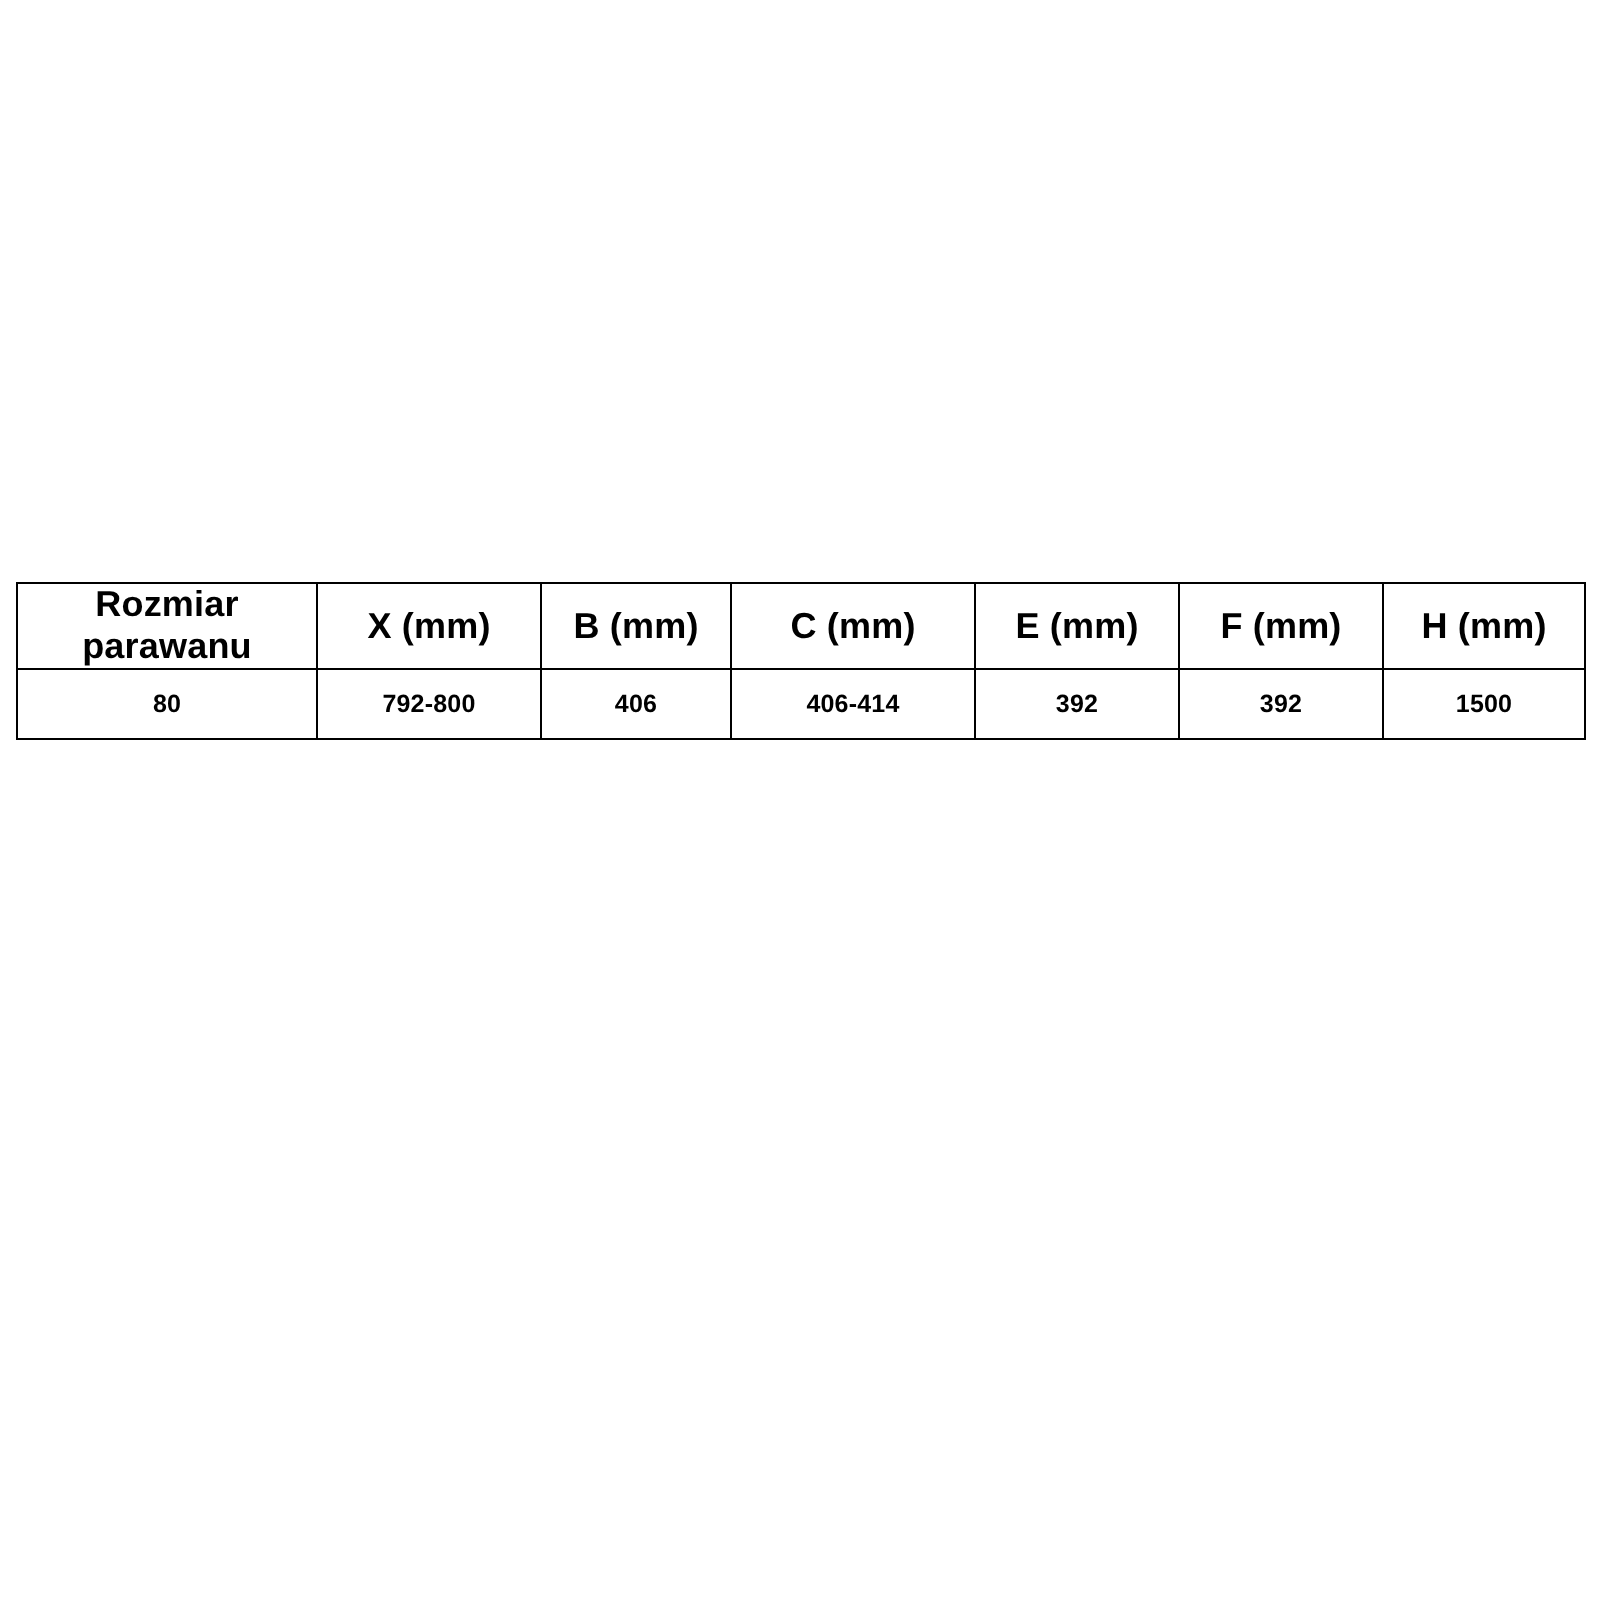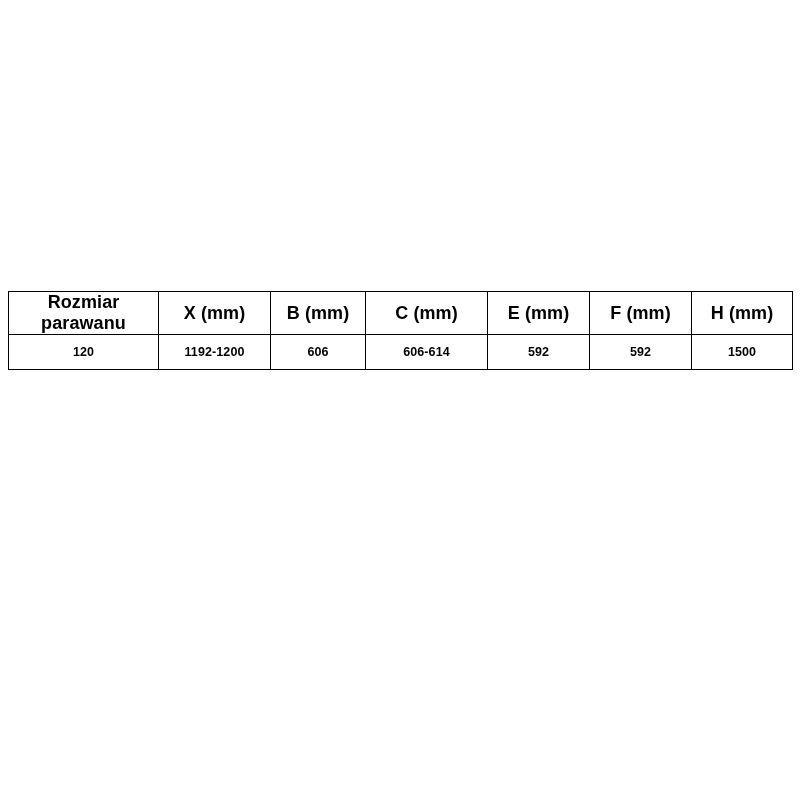--- a/index.html
+++ b/index.html
@@ -78,24 +78,24 @@
           <th>X (mm)</th>
           <th>B (mm)</th>
           <th>C (mm)</th>
           <th>E (mm)</th>
           <th>F (mm)</th>
           <th>H (mm)</th>
         </tr>
       </thead>
       <tbody>
         <tr>
-          <td>120</td>
-          <td>1192-1200</td>
-          <td>606</td>
-          <td>606-614</td>
-          <td>592</td>
-          <td>592</td>
+          <td>80</td>
+          <td>792-800</td>
+          <td>406</td>
+          <td>406-414</td>
+          <td>392</td>
+          <td>392</td>
           <td>1500</td>
         </tr>
       </tbody>
     </table>
   </div>
 </div>
 
 </body></html>

